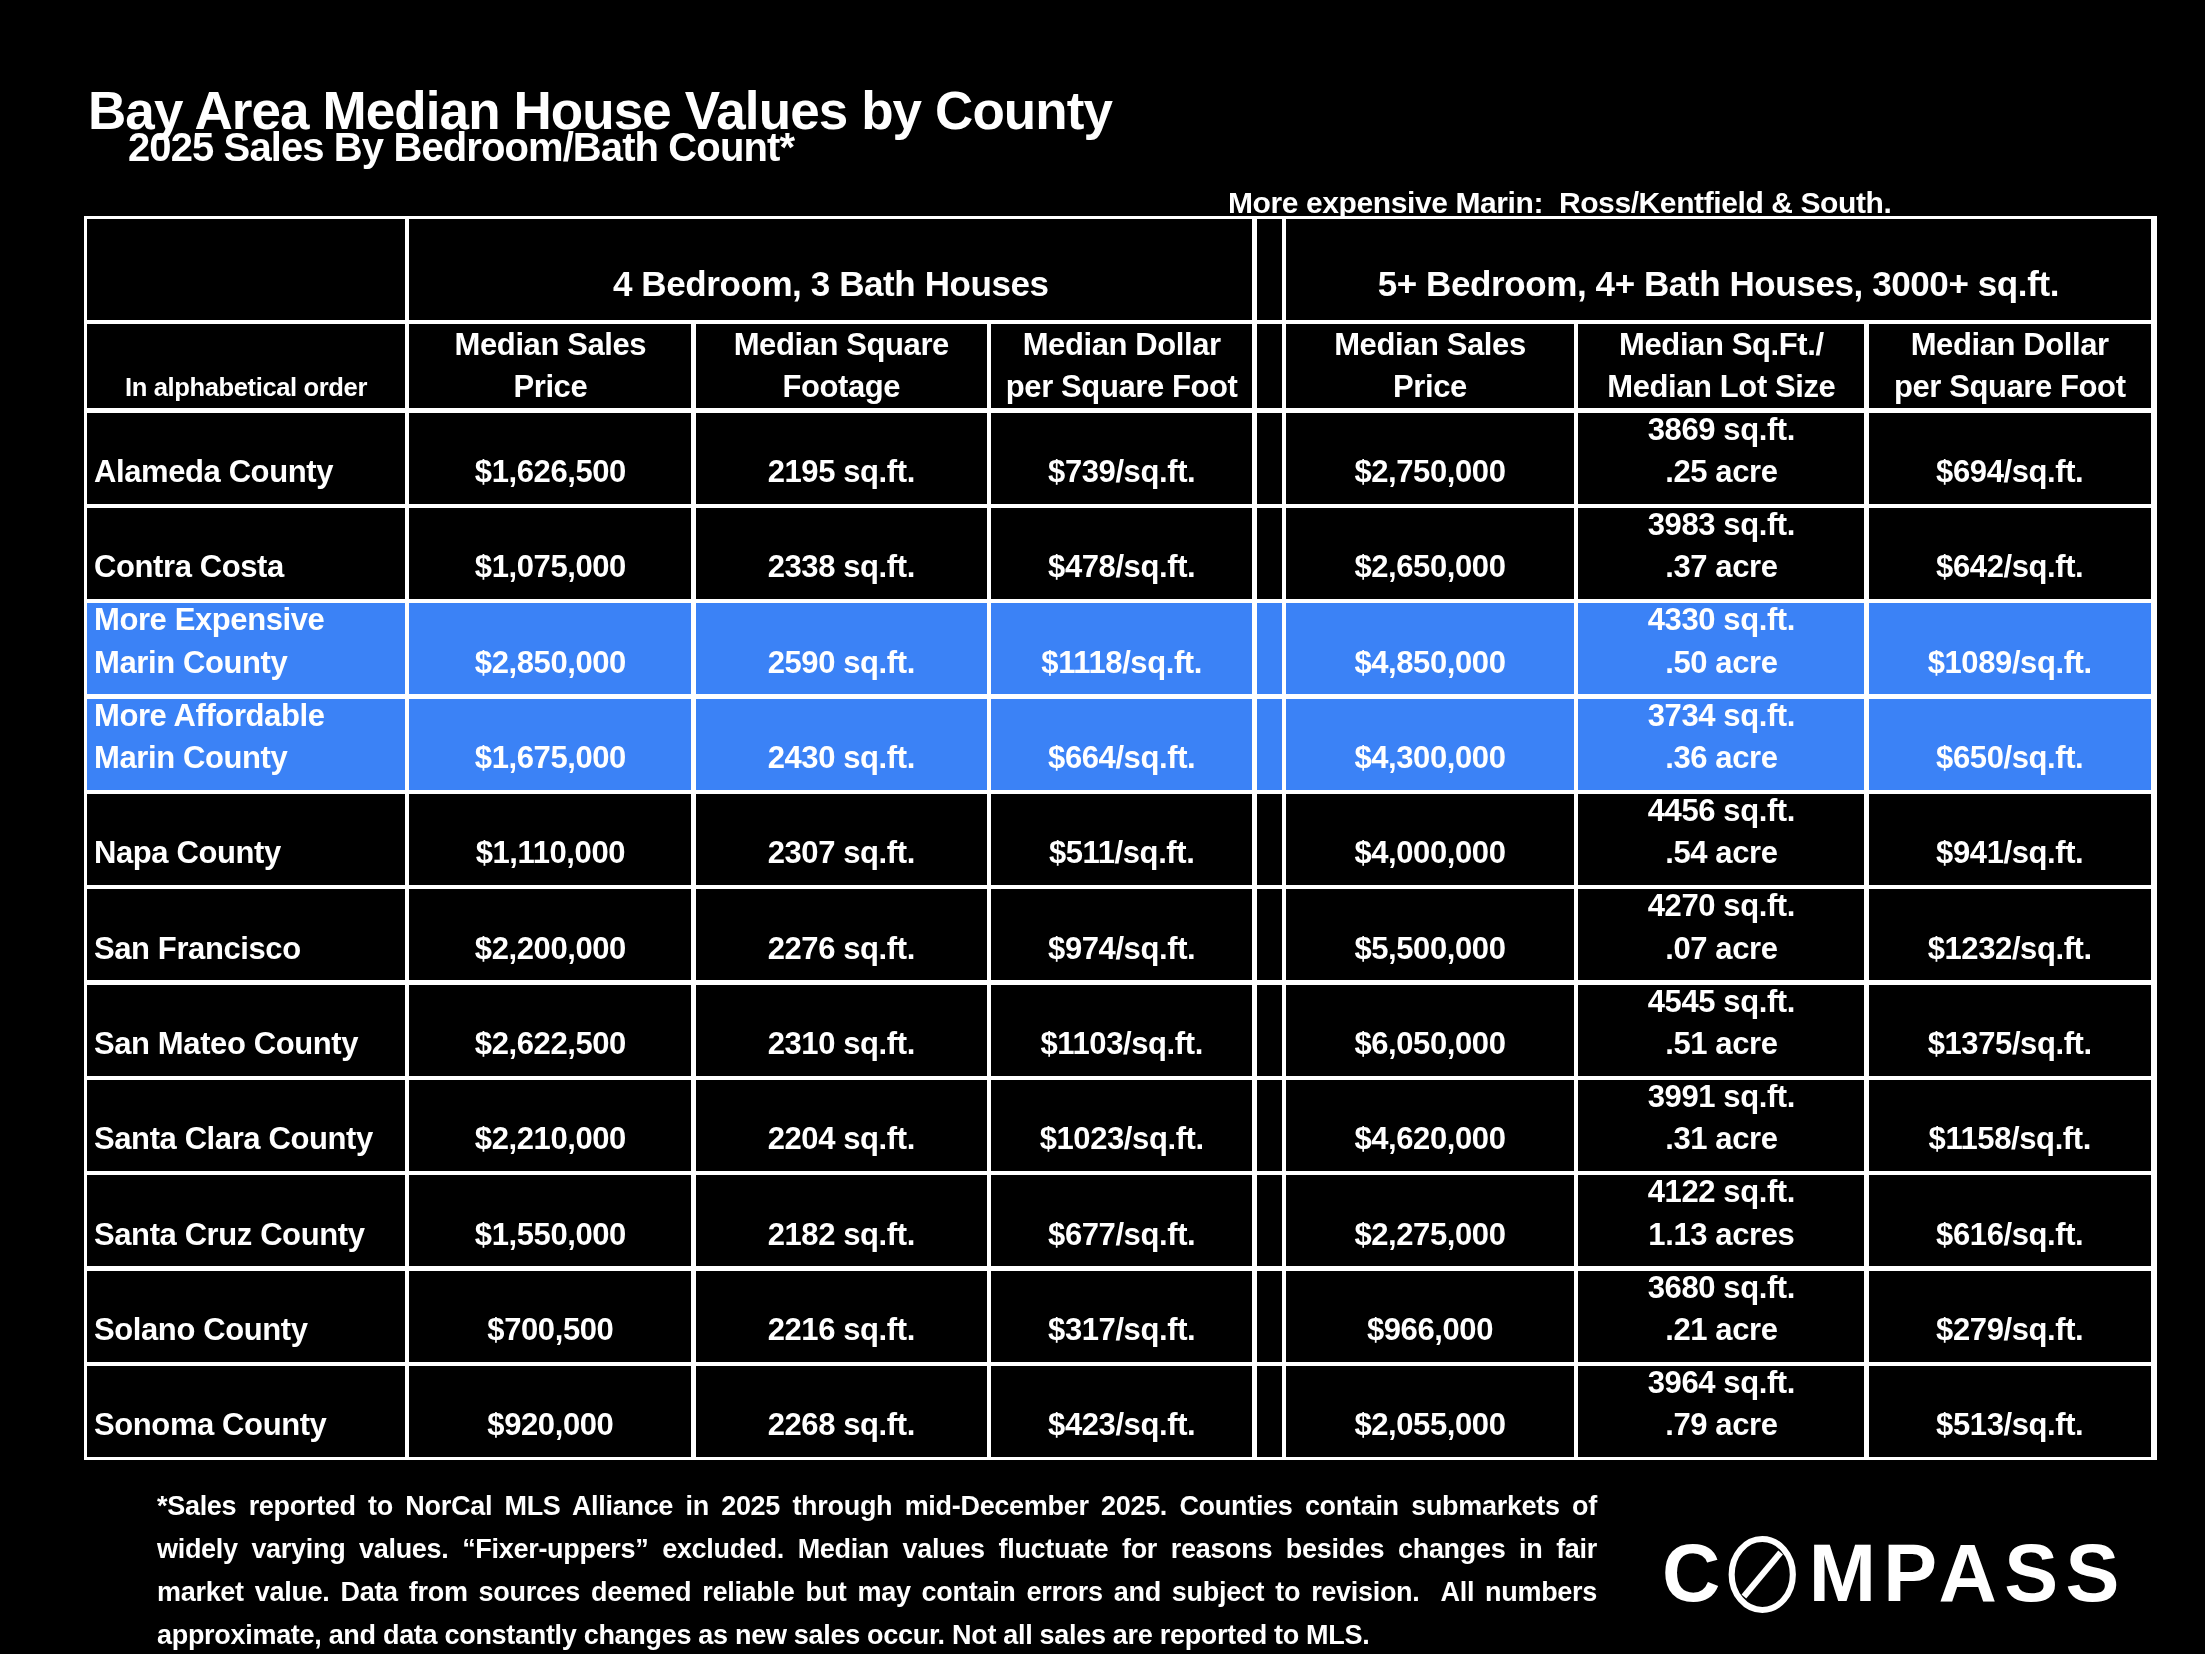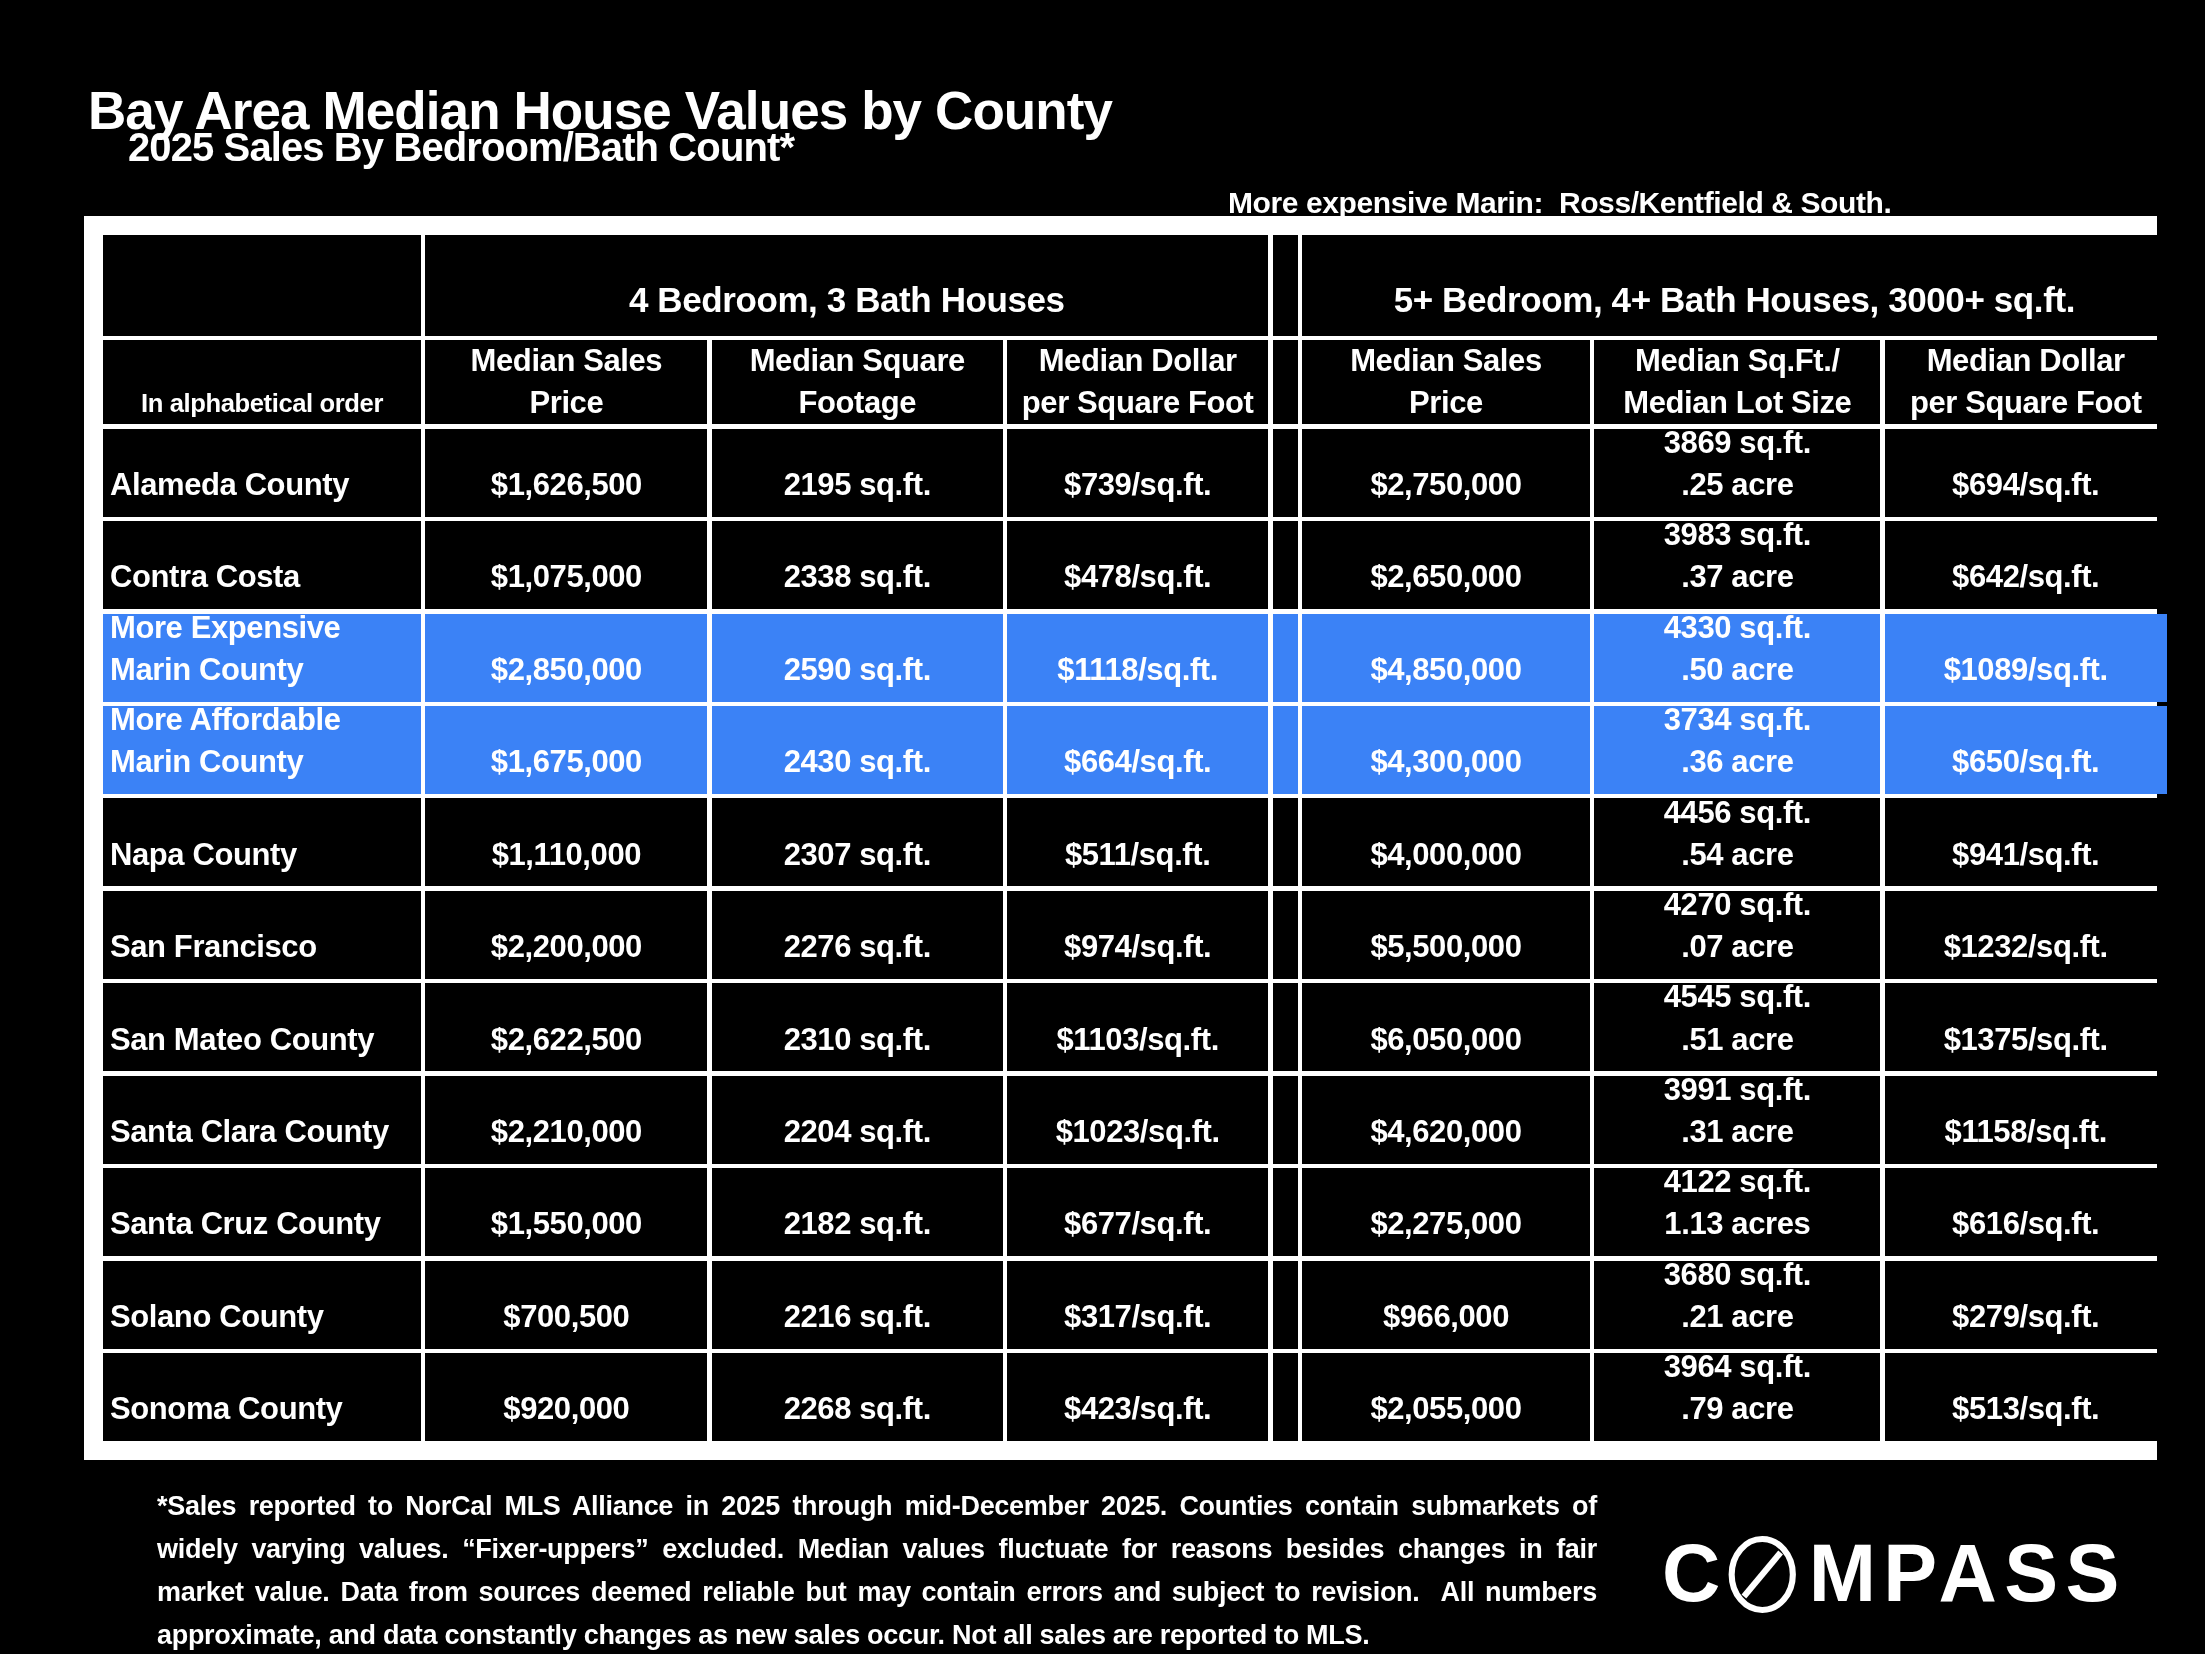--- a/index.html
+++ b/index.html
@@ -22,21 +22,21 @@
   .marin-notes{
     position:absolute;left:1228px;top:88px;
     font-size:30px;line-height:46px;white-space:pre-wrap;letter-spacing:-0.4px;
   }
   
   .tbl{
     position:absolute;left:84px;top:216px;
     width:2073px;height:1244px;
     box-sizing:border-box;
     background:#fff;            
-    padding:19px;gap:4.4px;
+    padding:3px;gap:4.4px;
     display:grid;
     grid-template-columns:318px 282px 291px 261px 25px 288px 286px 282px;
     grid-template-rows:101px 84px repeat(11,1fr);
   }
   .row{display:contents;}
   .c{
     background:#000;
     display:flex;align-items:flex-end;justify-content:center;
     font-size:31px;letter-spacing:-0.4px;
     white-space:pre-wrap;text-align:center;

